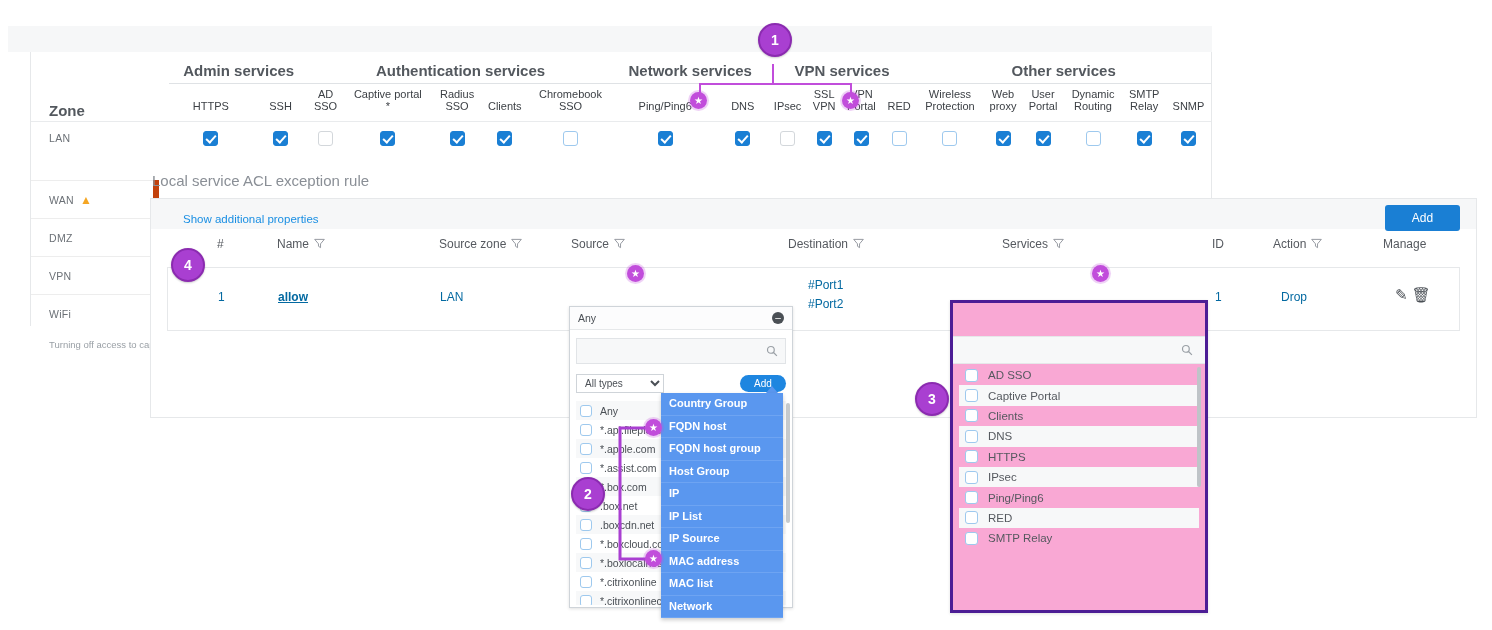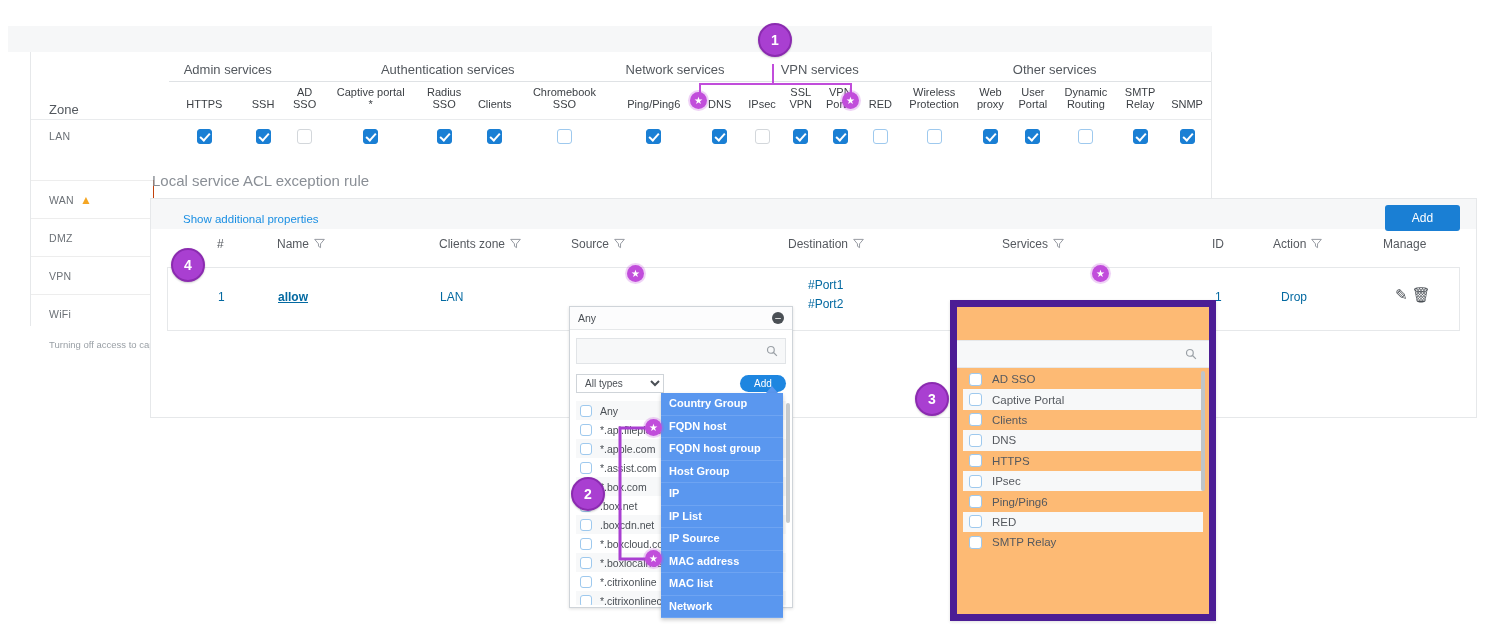--- a/index.html
+++ b/index.html
@@ -10,30 +10,30 @@
     color:#3b3f44;font-size:12px;
   }
   
   #acl-panel{position:absolute;left:8px;top:26px;width:1204px;height:300px;}
   #acl-title{font-size:15px;color:#8a8f96;font-weight:400;padding:3px 0 6px 14px;}
   #acl-card{position:absolute;left:22px;top:26px;right:0;bottom:0;background:#fff;border:1px solid #e6e8ea;border-top:none;}
   #acl-strip{position:absolute;left:0;top:0;width:1204px;height:26px;background:#f6f7f8;}
 
   
   table.svc{border-collapse:collapse;width:100%;}
-  .grp-row td{font-size:13px;color:#53585e;text-align:center;padding:10px 0 2px;font-weight:400;vertical-align:bottom;}
+  .grp-row td{font-size:15px;color:#53585e;text-align:center;padding:10px 0 2px;font-weight:700;vertical-align:bottom;}
   .grp-row td.grp{border-bottom:1px solid #dfe2e5;padding-bottom:4px;}
   .hdr-row td{font-size:11px;color:#3b3f44;text-align:center;padding:4px 2px 8px;line-height:1.12;vertical-align:bottom;white-space:nowrap;}
   .zone-col{width:120px;text-align:left !important;padding-left:18px !important;font-size:12px;color:#55595f;}
   .data-row td{text-align:center;padding:9px 0;border-top:1px solid #e9ebed;}
   .data-row td.zone-cell{text-align:left;padding-left:18px;font-size:10.5px;color:#6b7076;letter-spacing:.3px;}
 
   .zrow{height:38px;border-top:1px solid #ededed;display:flex;align-items:center;
         padding-left:18px;font-size:10.5px;color:#6b7076;letter-spacing:.3px;box-sizing:border-box;}
-  .zone-list{position:absolute;left:0;top:128px;width:122px;border-right:1px solid #c2410c;background:#fff;}
+  .zone-list{position:absolute;left:0;top:128px;width:122px;border-right:6px solid #c2410c;background:#fff;}
   .warn-ico{color:#f5a623;margin-left:6px;font-size:12px;}
   .zone-note{font-size:9.5px;color:#9aa0a6;padding:7px 0 0 18px;white-space:nowrap;}
 
   
   .cb{width:15px;height:15px;border-radius:3px;display:inline-block;box-sizing:border-box;vertical-align:middle;}
   .cb.on{background:#1a7fd4;border:1px solid #1a7fd4;position:relative;}
   .cb.on:after{content:"";position:absolute;left:4px;top:1px;width:4px;height:8px;
      border:solid #fff;border-width:0 2px 2px 0;transform:rotate(42deg);}
   .cb.off{background:#fff;border:1.4px solid #9ec9ee;}
   .cb.off.grey{border-color:#d3d7db;}
@@ -78,22 +78,22 @@
 
   
   #type-menu{position:absolute;left:661px;top:393px;width:122px;background:#5a97ef;
      box-shadow:0 2px 4px rgba(0,0,0,.2);}
   #type-menu .ti{height:21.5px;line-height:21.5px;padding-left:8px;font-size:11px;color:#fff;
      font-weight:bold;border-bottom:1px solid #6ea4f2;white-space:nowrap;cursor:pointer;}
   #type-caret{position:absolute;left:766px;top:386px;width:0;height:0;
      border-left:6px solid transparent;border-right:6px solid transparent;border-bottom:7px solid #5a97ef;}
 
   
-  #svc-pop{position:absolute;left:950px;top:300px;width:252px;height:307px;background:#fdba74;
-     border:7px solid #4c1d95;box-shadow:0 1px 3px rgba(0,0,0,.12);}
+  #svc-pop{position:absolute;left:950px;top:300px;width:252px;height:307px;background:#f9a8d4;
+     border:3px solid #4c1d95;box-shadow:0 1px 3px rgba(0,0,0,.12);}
   #svc-tagbox{height:33px;border-bottom:1px solid #e6e8ea;}
   #svc-searchwrap{height:26px;margin:0;border-bottom:1px solid #e6e8ea;background:#f7f8f9;
      display:flex;align-items:center;justify-content:flex-end;padding-right:12px;}
   .svc-list{position:absolute;left:6px;right:6px;top:62px;bottom:0;overflow:hidden;}
   .svc-item{height:20.4px;display:flex;align-items:center;font-size:11.5px;color:#55595f;padding-left:6px;}
   .svc-item:nth-child(even){background:#f7f8f9;}
   .svc-item .cb{width:13px;height:13px;margin-right:10px;flex:none;}
   .svc-scroll{position:absolute;right:4px;top:64px;width:4px;height:120px;background:#bfc4c8;border-radius:2px;}
 
   .mag{width:12px;height:12px;stroke:#9aa0a6;fill:none;stroke-width:1.6;}
@@ -195,21 +195,21 @@
   <div id="exc-card">
     <div id="exc-strip"></div>
     <div id="show-props">Show additional properties</div>
     <button id="add-btn">Add</button>
 
     <div class="exc-hdr">
       <div class="h" style="left:66px">#</div>
       <div class="h" style="left:126px"><span>Name</span><svg class="funnel" viewBox="0 0 16 16">
             <path d="M1 2h14l-5.5 6.5V14L6.5 12V8.5z" fill="none" stroke="#8a8f96" stroke-width="1.3"></path>
           </svg></div>
-      <div class="h" style="left:288px"><span>Clients zone</span><svg class="funnel" viewBox="0 0 16 16">
+      <div class="h" style="left:288px"><span>Source zone</span><svg class="funnel" viewBox="0 0 16 16">
             <path d="M1 2h14l-5.5 6.5V14L6.5 12V8.5z" fill="none" stroke="#8a8f96" stroke-width="1.3"></path>
           </svg></div>
       <div class="h" style="left:420px"><span>Source</span><svg class="funnel" viewBox="0 0 16 16">
             <path d="M1 2h14l-5.5 6.5V14L6.5 12V8.5z" fill="none" stroke="#8a8f96" stroke-width="1.3"></path>
           </svg></div>
       <div class="h" style="left:637px"><span>Destination</span><svg class="funnel" viewBox="0 0 16 16">
             <path d="M1 2h14l-5.5 6.5V14L6.5 12V8.5z" fill="none" stroke="#8a8f96" stroke-width="1.3"></path>
           </svg></div>
       <div class="h" style="left:851px"><span>Services</span><svg class="funnel" viewBox="0 0 16 16">
             <path d="M1 2h14l-5.5 6.5V14L6.5 12V8.5z" fill="none" stroke="#8a8f96" stroke-width="1.3"></path>

